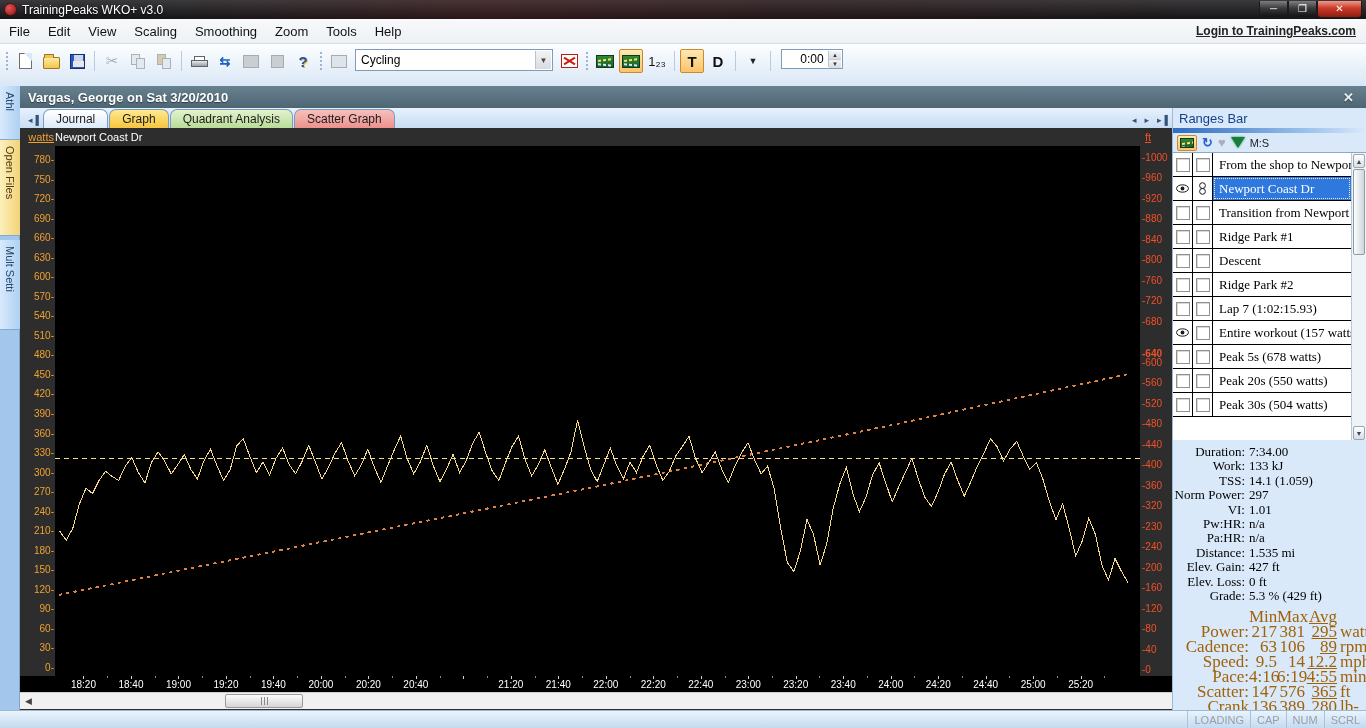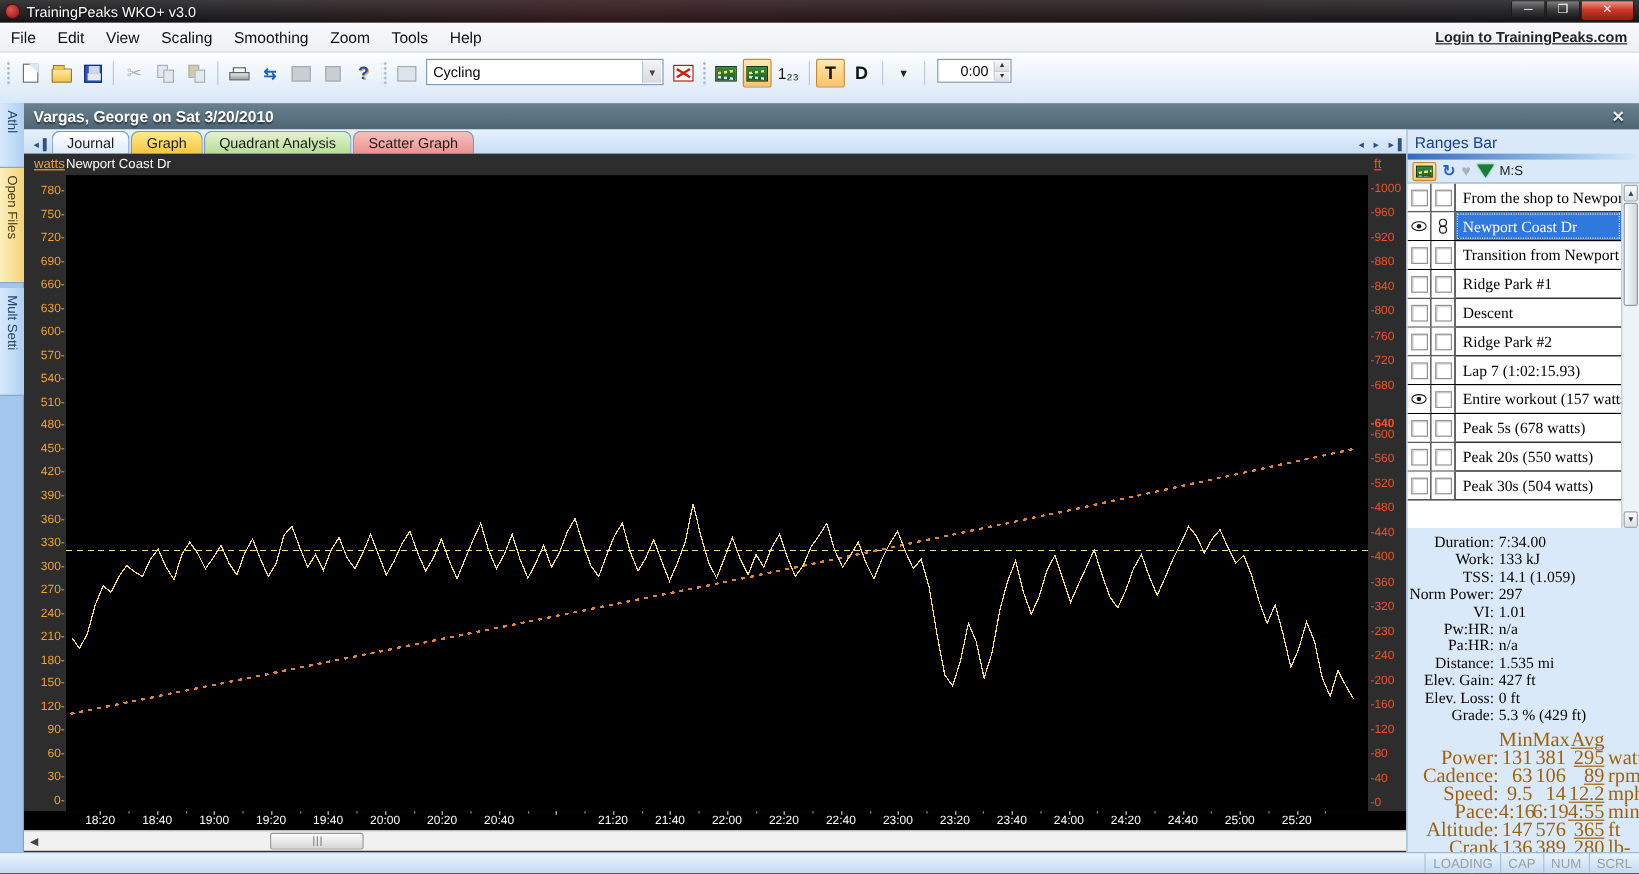--- a/index.html
+++ b/index.html
@@ -610,21 +610,21 @@
       </div>
     <div class="rp-minmax" id="minmax-table">
         <div class="mm-row mm-head">
           <span class="ml"></span>
           <span class="mc">Min</span>
           <span class="mc">Max</span>
           <span class="ma">Avg</span>
         </div>
         <div class="mm-row">
           <span class="ml">Power:</span>
-          <span class="mc">131</span>
+          <span class="mc">217</span>
           <span class="mc">381</span>
           <span class="ma">295</span>
           <span class="mu">watts</span>
         </div>
         <div class="mm-row">
           <span class="ml">Cadence:</span>
           <span class="mc">63</span>
           <span class="mc">106</span>
           <span class="ma">89</span>
           <span class="mu">rpm</span>
@@ -637,21 +637,21 @@
           <span class="mu">mph</span>
         </div>
         <div class="mm-row">
           <span class="ml">Pace:</span>
           <span class="mc">4:16</span>
           <span class="mc">6:19</span>
           <span class="ma">4:55</span>
           <span class="mu">min/mi</span>
         </div>
         <div class="mm-row">
-          <span class="ml">Altitude:</span>
+          <span class="ml">Scatter:</span>
           <span class="mc">147</span>
           <span class="mc">576</span>
           <span class="ma">365</span>
           <span class="mu">ft</span>
         </div>
         <div class="mm-row">
           <span class="ml">Crank Torque:</span>
           <span class="mc">136</span>
           <span class="mc">389</span>
           <span class="ma">280</span>

